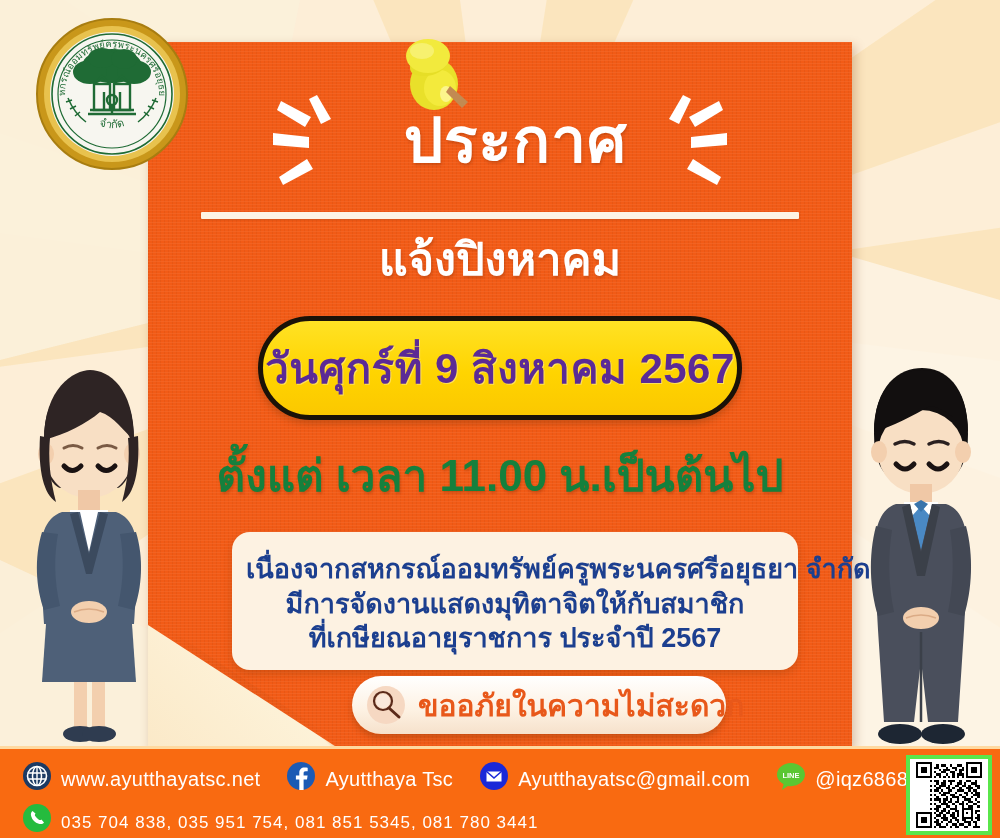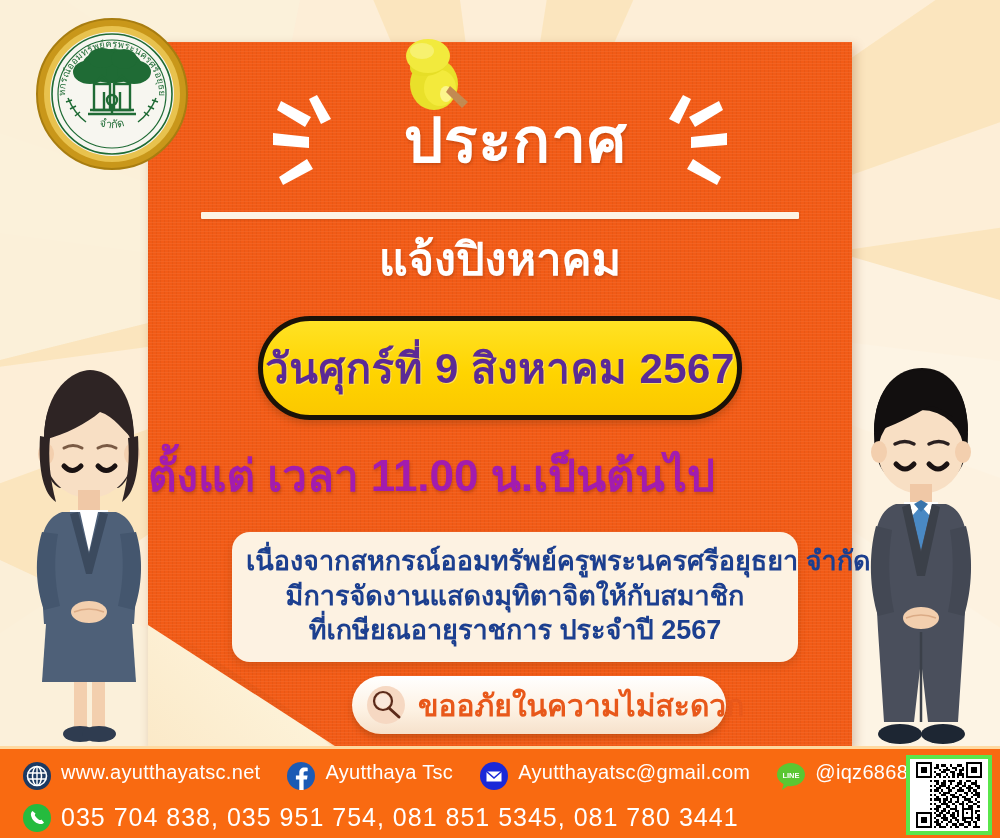--- a/index.html
+++ b/index.html
@@ -139,34 +139,34 @@
     letter-spacing: .5px;
     white-space: nowrap;
     text-shadow: 1px 1px 0 rgba(255,255,255,.35);
   }
 
   
   #time-line {
     position: absolute;
     left: 148px; top: 440px;
     width: 704px;
-    text-align: left;
-    color: #a21caf;
+    text-align: center;
+    color: #15803d;
     font-size: 44px;
     font-weight: 700;
     white-space: nowrap;
     text-shadow: 1px 2px 3px rgba(120,40,0,.30);
   }
 
   
   #body-box {
     position: absolute;
     left: 232px; top: 532px;
     width: 566px;
-    padding: 12px 14px 14px;
+    padding: 20px 14px 14px;
     background: #fdf2e2;
     border-radius: 18px;
     box-shadow: 0 4px 8px rgba(110,50,5,.22);
     text-align: center;
   }
   .body-line {
     color: #1c3f8f;
     font-size: 27px;
     font-weight: 700;
     line-height: 1.28;
@@ -206,33 +206,33 @@
     position: absolute;
     left: 22px;
     display: flex;
     align-items: center;
     height: 38px;
   }
   #foot-row-1 { top: 8px; }
   #foot-row-2 { top: 50px; }
   .foot-item {
     display: flex;
-    align-items: flex-start;
+    align-items: flex-end;
     gap: 9px;
     margin-right: 26px;
     white-space: nowrap;
   }
   .foot-ico { width: 30px; height: 30px; flex: 0 0 auto; }
   .foot-txt {
     color: #ffffff;
     font-size: 20px;
     font-weight: 400;
     letter-spacing: .3px;
   }
-  #phone-txt { font-size: 25px; letter-spacing: 1px; }
+  #phone-txt { font-size: 17px; letter-spacing: 1px; }
 
   #qr-box {
     position: absolute;
     right: 8px; top: 6px;
     width: 86px; height: 80px;
     background: #ffffff;
     border: 4px solid #5ae64a;
     padding: 3px;
   }
   #qr-box svg { display: block; width: 100%; height: 100%; }

